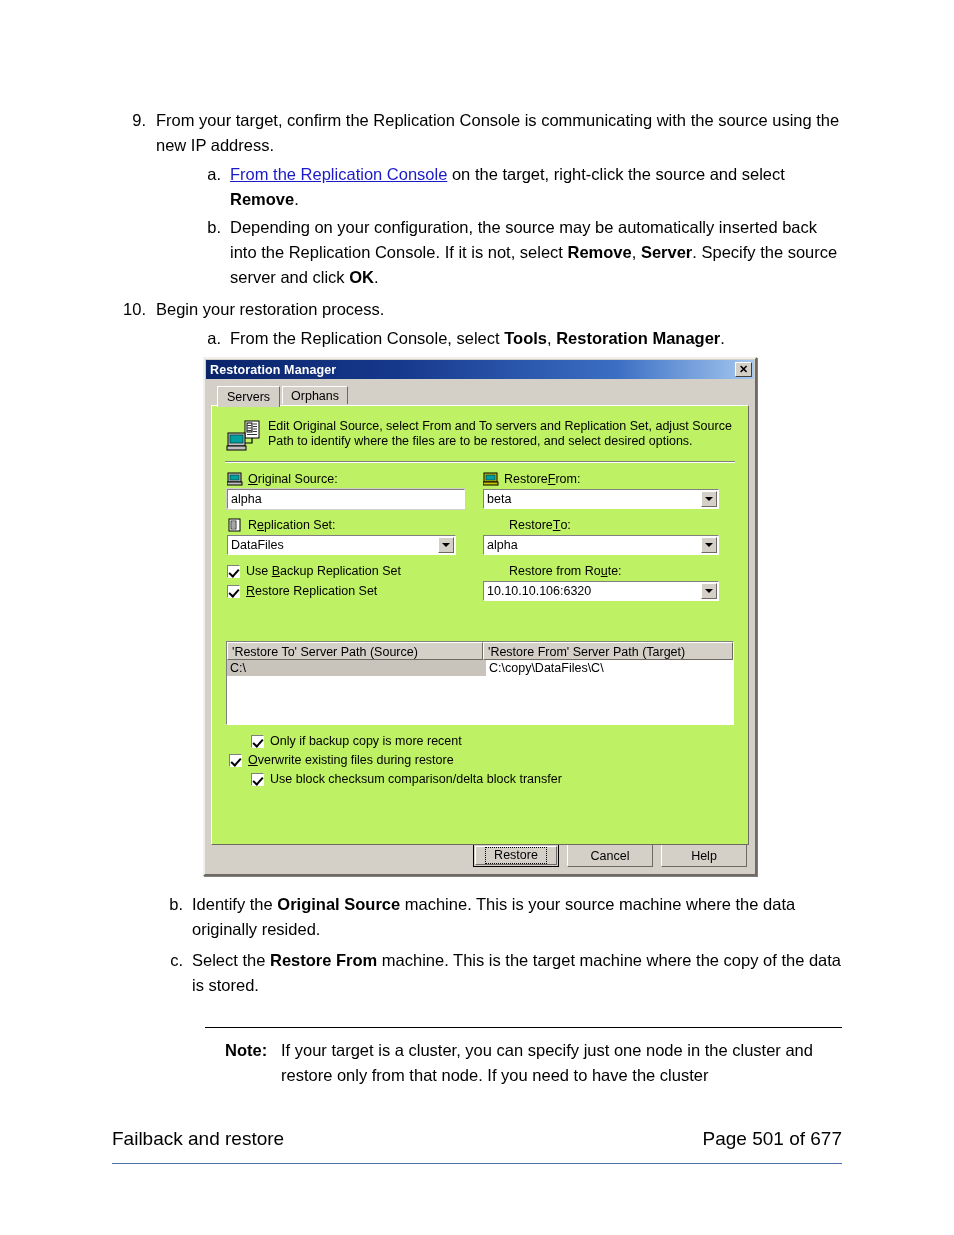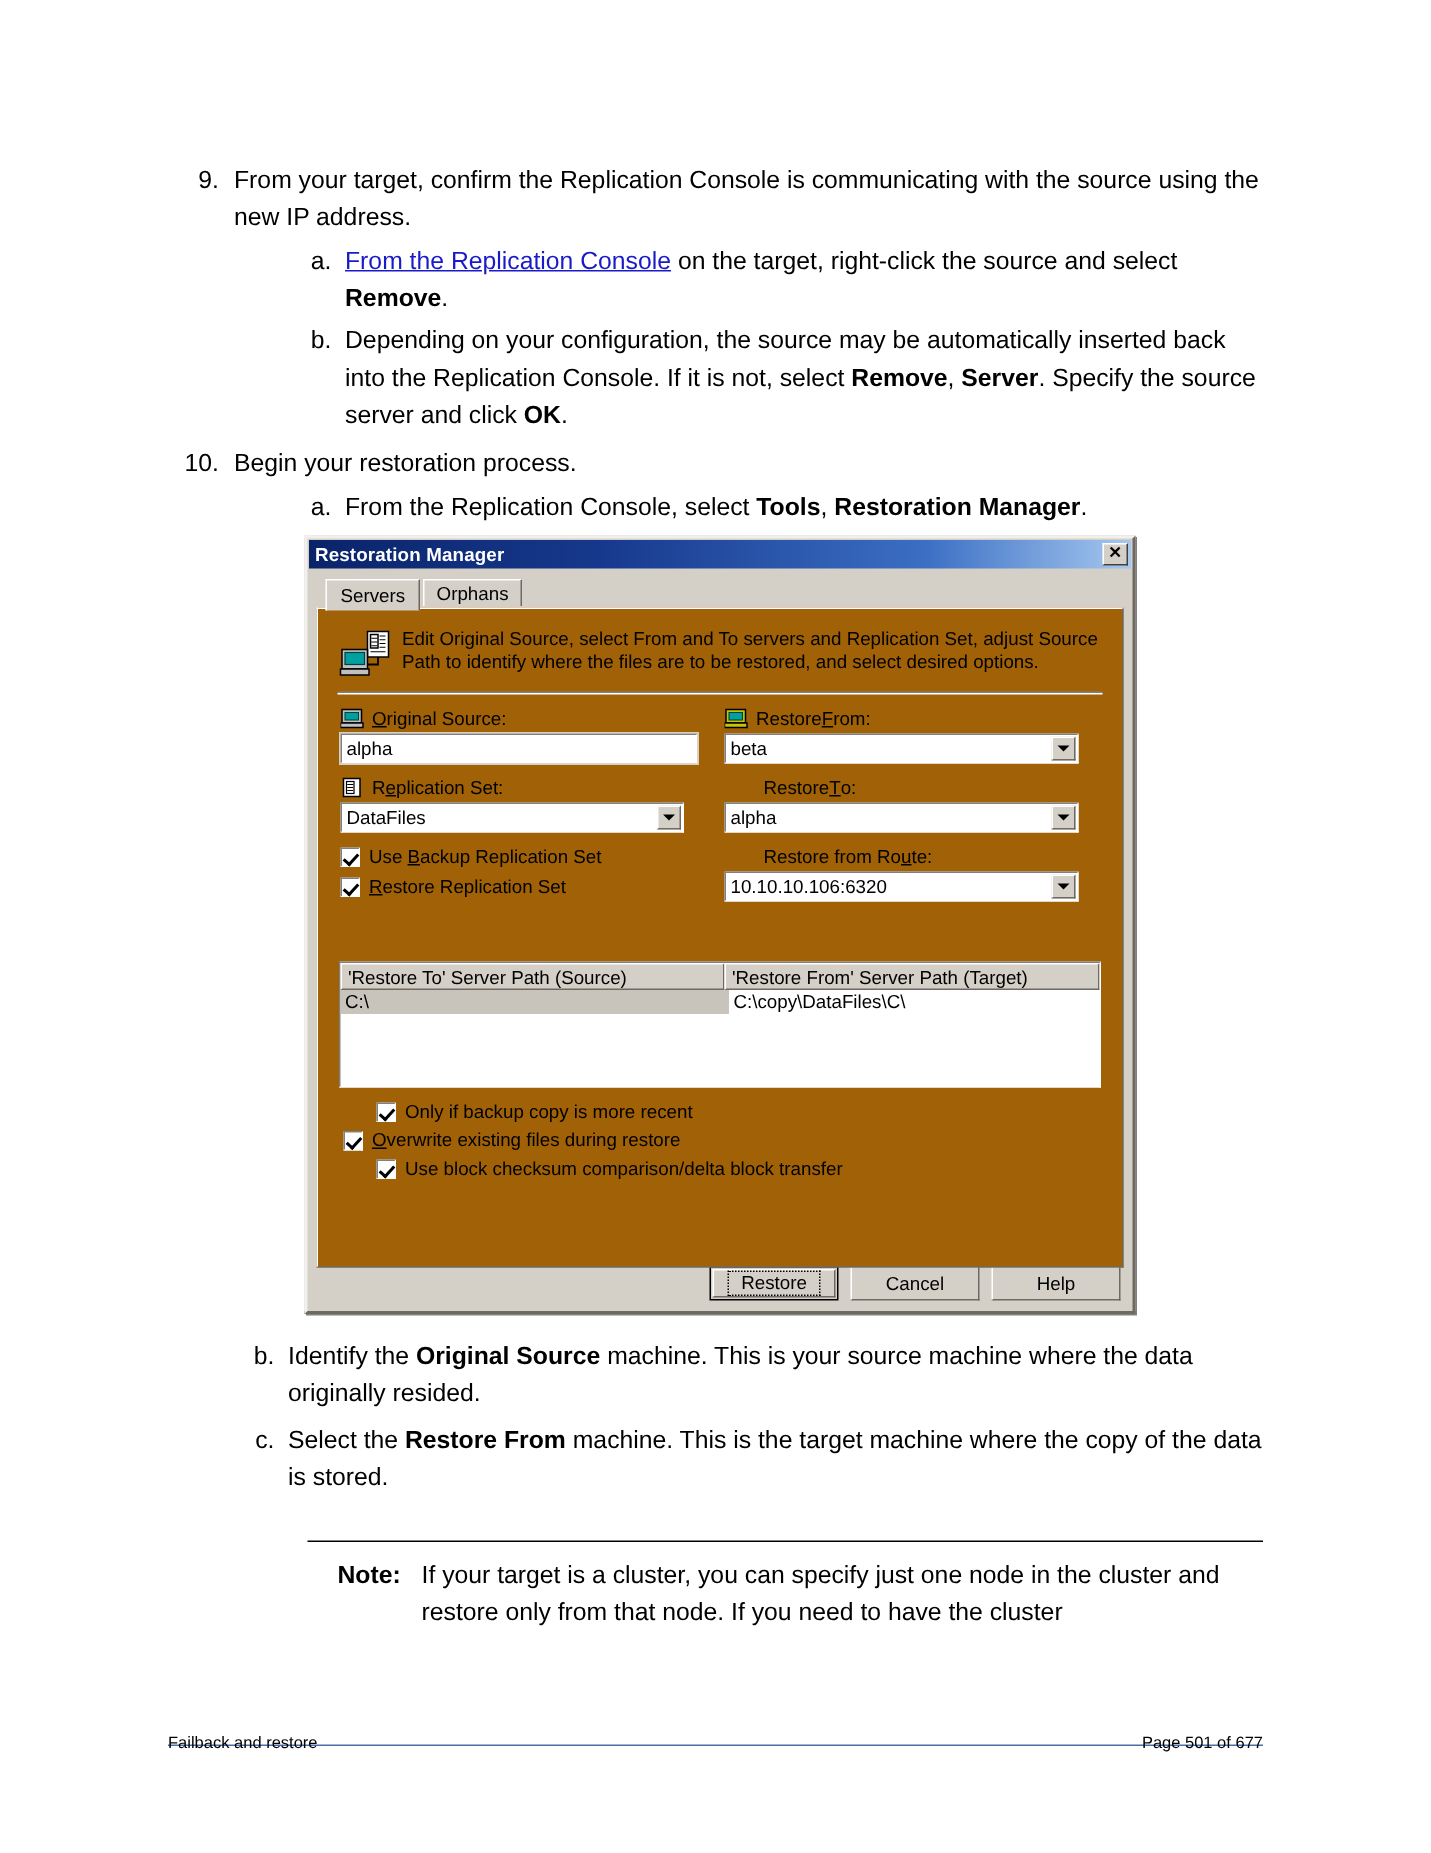--- a/index.html
+++ b/index.html
@@ -101,23 +101,23 @@
   .footer-rule {
     position: absolute;
     left: 112px;
     top: 1163px;
     width: 730px;
     border-top: 1px solid #4d6ea8;
   }
   .footer {
     position: absolute;
     left: 112px;
-    top: 1156px;
+    top: 1128px;
     width: 730px;
-    font-size: 11px;
+    font-size: 19px;
     display: flex;
     justify-content: space-between;
   }
 
   
   .dialog {
     position: absolute;
     left: 203px;
     top: 357px;
     width: 554px;
@@ -209,21 +209,21 @@
     margin-bottom: 1px;
     height: 18px;
   }
 
   .tabpanel {
     position: relative;
     border-top: 1px solid #ffffff;
     border-left: 1px solid #ffffff;
     border-right: 1px solid #6e6a63;
     border-bottom: 1px solid #6e6a63;
-    background: #a16207;
+    background: #bef264;
     height: 440px;
     box-sizing: border-box;
     padding: 8px 9px;
     z-index: 1;
   }
 
   
   .desc-row {
     display: flex;
     align-items: flex-start;

